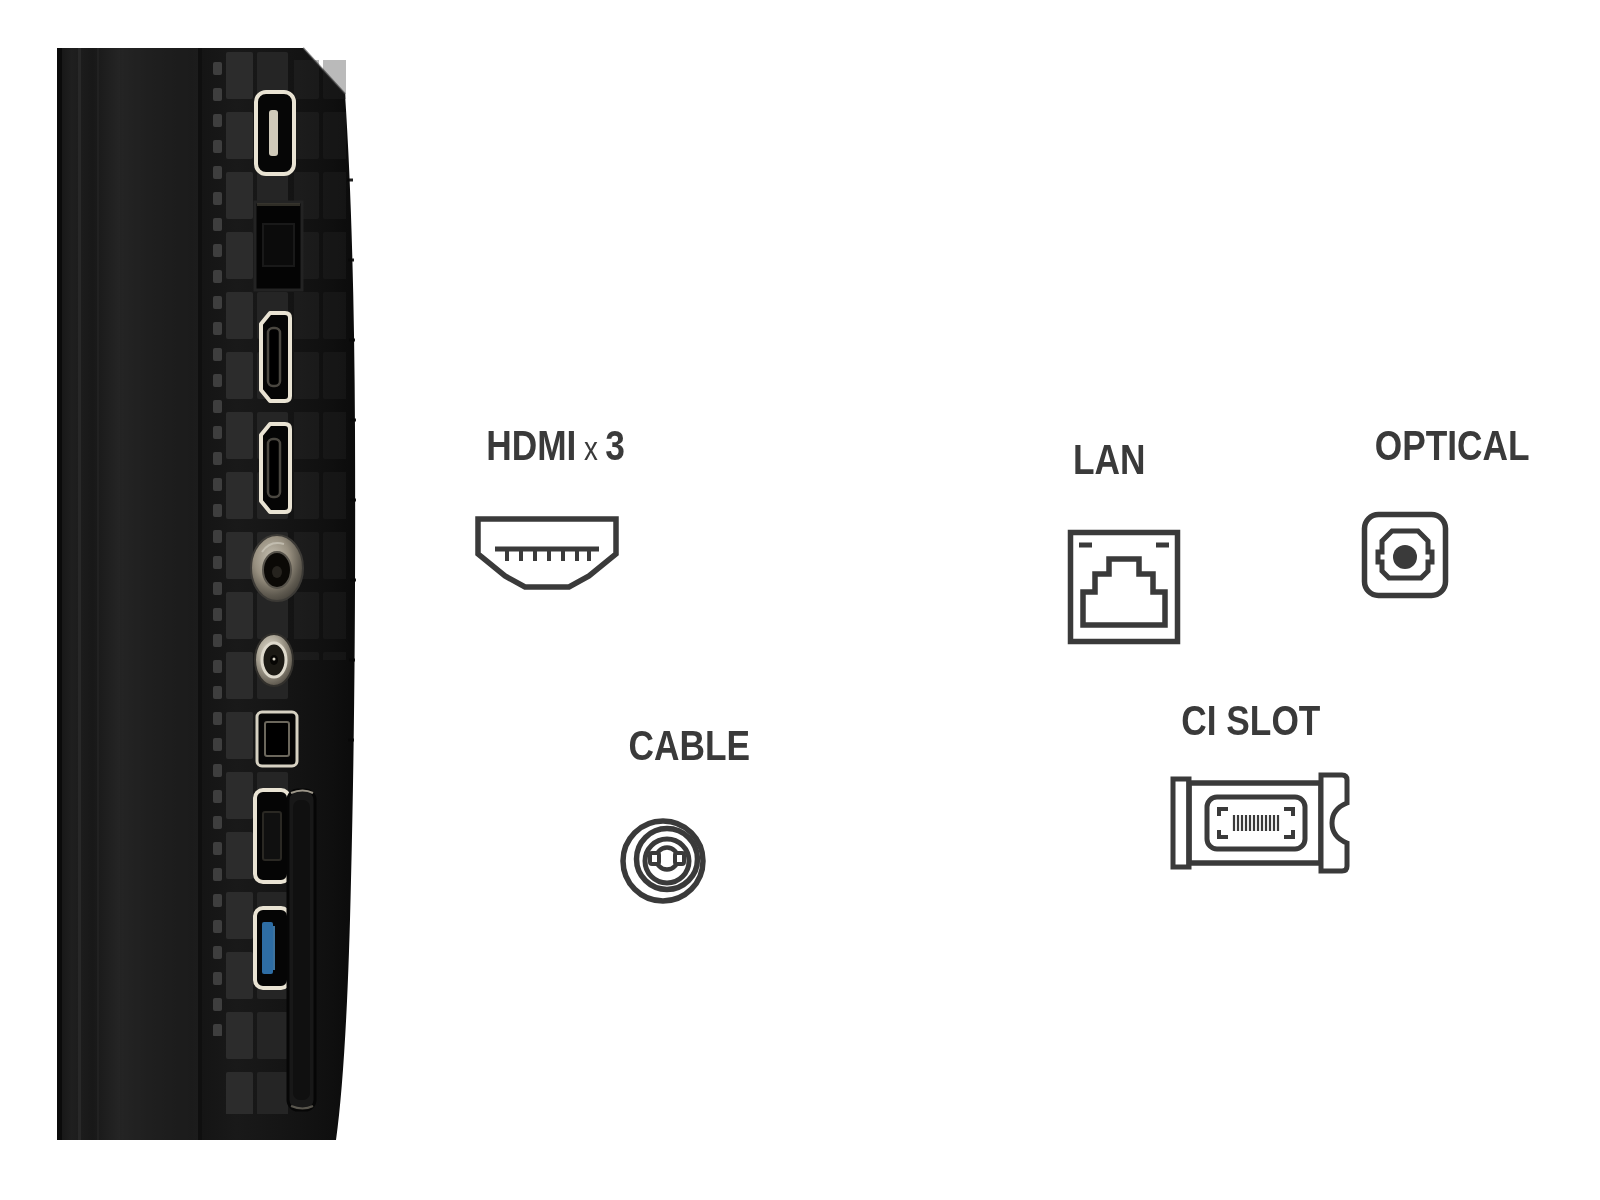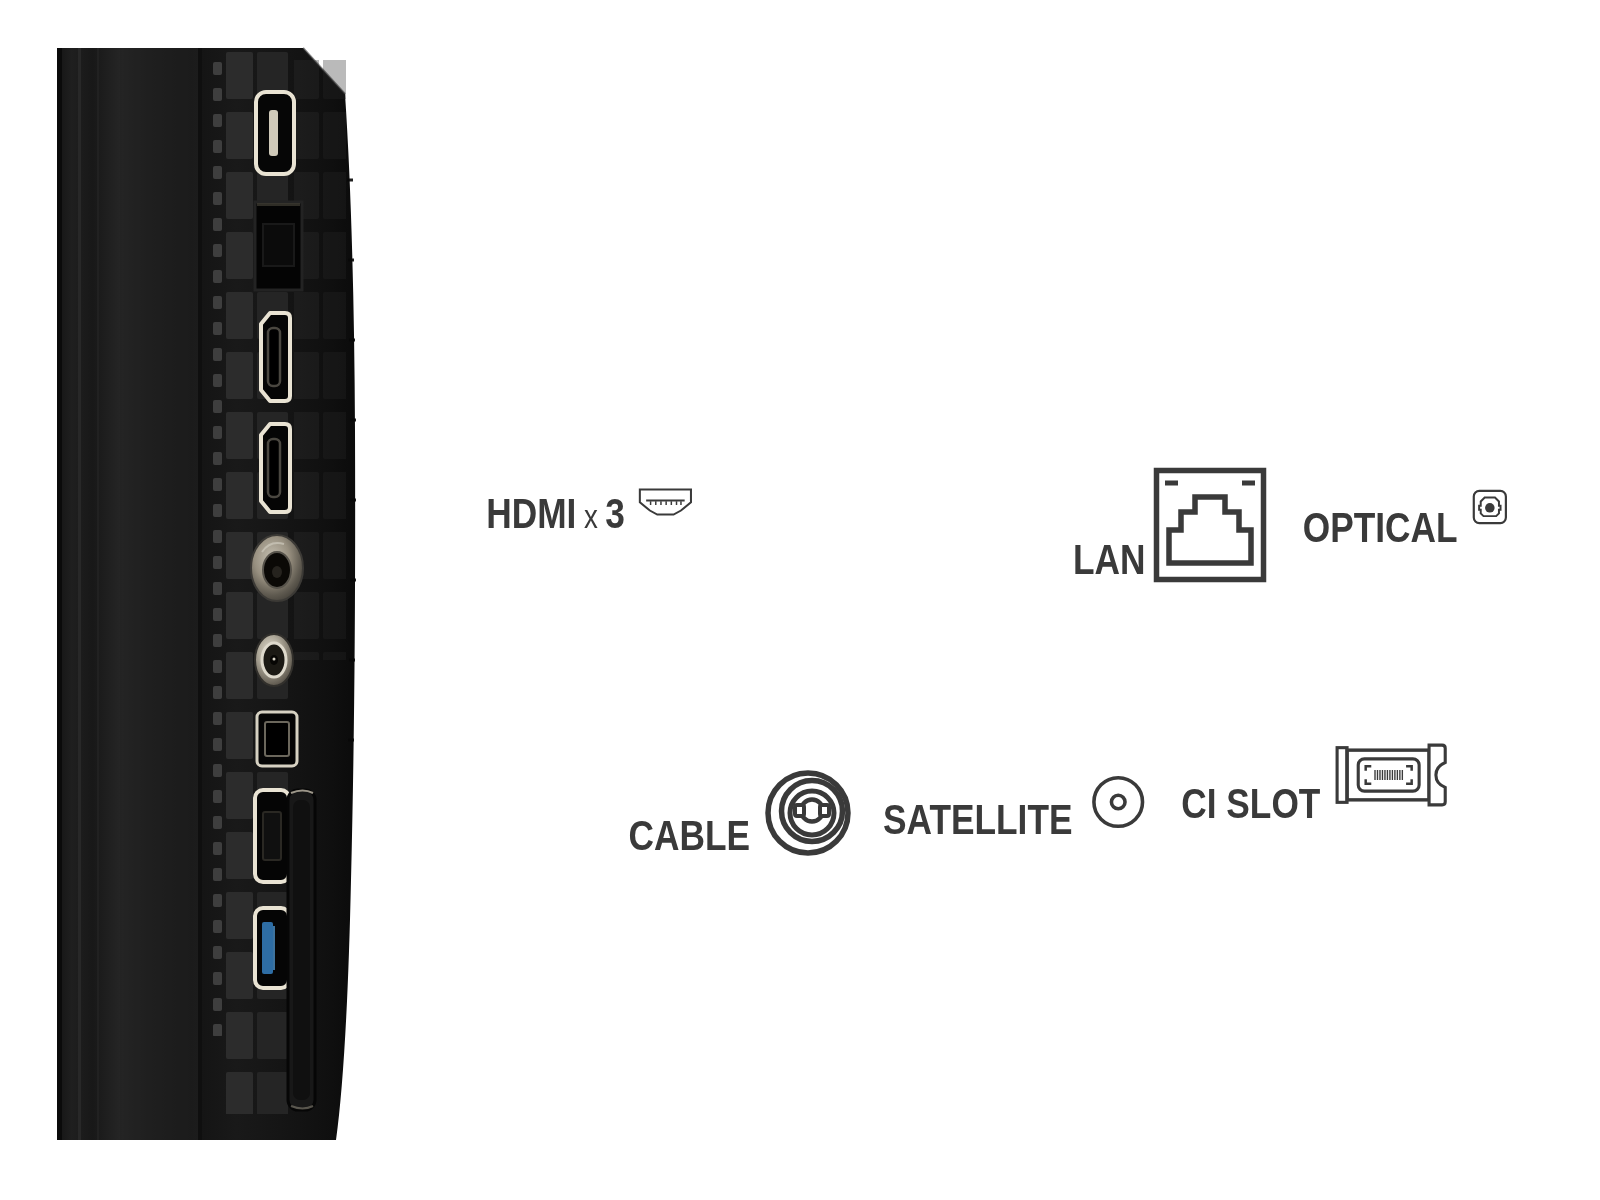--- a/index.html
+++ b/index.html
@@ -1,19 +1,19 @@
 <!DOCTYPE html>
 <html style="--background: #ffffff; --text: #3a3a3a; --line: #3a3a3a; --tv-body: #161616; --port-outline: #e9e3d3; --usb3-blue: #2e6da4; --coax-silver: #b5afa3;"><head>
 <meta charset="utf-8">
 <style>
   html,body{margin:0;padding:0}
   .stage{position:relative;width:1600px;height:1200px;background:var(--background,#fff);overflow:hidden;
          font-family:"Liberation Sans","DejaVu Sans",sans-serif}
   .tv{position:absolute;left:0;top:0}
-  .item{position:absolute;display:flex;align-items:flex-end}
+  .item{position:absolute;display:flex;flex-direction:column;align-items:flex-start}
   .label{font-weight:700;font-size:42px;line-height:48px;color:var(--text,#3a3a3a);
          white-space:nowrap;display:inline-block;transform:scaleX(.84);transform-origin:center}
   .label .x{font-weight:400;font-size:33px;margin:0 9px}
   .icon{color:var(--line,#3a3a3a);display:block}
   .cream{stroke:var(--port-outline,#e9e3d3)}
   .blue{fill:var(--usb3-blue,#2e6da4)}
 </style>
 </head>
 <body>
 
@@ -130,57 +130,50 @@
   <div class="item" style="left:473px;top:422px;width:220px">
     <div class="label"><span>HDMI</span><span class="x">x</span><span>3</span></div>
     <svg class="icon" width="148" height="78" viewBox="0 0 148 78" style="margin-top:41px" fill="none" stroke="currentColor">
       <path d="M5,5 H143 V40 L116,62 L96,73 H52 L32,62 L5,40 Z" stroke-width="5.5" stroke-linejoin="miter"></path>
       <path d="M22,35 H126" stroke-width="5"></path>
       <path d="M34,37 V47 M48,37 V47 M62,37 V47 M76,37 V47 M90,37 V47 M104,37 V47 M116,37 V47" stroke-width="4"></path>
     </svg>
   </div>
 
 
-  <div class="item" style="left:1066px;top:422px;width:220px">
+  <div class="item" style="left:1066px;top:436px;width:220px">
     <div class="label"><span>LAN</span></div>
     <svg class="icon" width="116" height="118" viewBox="0 0 116 118" style="margin-top:44px" fill="none" stroke="currentColor">
       <rect x="4.5" y="4.5" width="107" height="109" stroke-width="5.5"></rect>
       <path d="M13,17 H26 M90,17 H103" stroke-width="5"></path>
       <path d="M17,97 H99 V64 H87 V46 H73 V31 H43 V46 H29 V64 H17 Z" stroke-width="5.5" stroke-linejoin="miter"></path>
     </svg>
   </div>
 
-  <div class="item" style="left:1288px;top:422px;width:220px">
+  <div class="item" style="left:1360px;top:422px;width:220px">
     <div class="label"><span>OPTICAL</span></div>
     <svg class="icon" width="90" height="90" viewBox="0 0 90 90" style="margin-top:40px" fill="none" stroke="currentColor">
       <rect x="4.5" y="4.5" width="81" height="81" rx="14" stroke-width="5.5"></rect>
       <path d="M32,21 H58 L68,31 V42 H72 V52 H68 V61 L61,68 H29 L22,61 V52 H18 V42 H22 V31 Z" stroke-width="5"></path>
       <circle cx="45" cy="47" r="12" fill="currentColor" stroke="none"></circle>
     </svg>
   </div>
 
   <div class="item" style="left:617px;top:722px;width:260px">
     <div class="label"><span>CABLE</span></div>
     <svg class="icon" width="96" height="96" viewBox="0 0 96 96" style="margin-top:42px" fill="none" stroke="currentColor">
       <circle cx="46" cy="49" r="40" stroke-width="5.5"></circle>
       <circle cx="50" cy="47" r="30.5" stroke-width="5.5"></circle>
       <circle cx="50" cy="49" r="22" stroke-width="5"></circle>
       <circle cx="50" cy="46.5" r="11" stroke-width="4.5"></circle>
       <rect x="33" y="41" width="9" height="11" rx="2" fill="#ffffff" stroke-width="4"></rect>
       <rect x="58" y="41" width="9" height="11" rx="2" fill="#ffffff" stroke-width="4"></rect>
     </svg>
   </div>
 
-  <div class="item" style="left:865px;top:722px;width:280px">
-    <div class="label"><span>SATELLITE</span></div>
-    <svg class="icon" width="84" height="84" viewBox="0 0 84 84" style="margin-top:38px" fill="none" stroke="currentColor">
-      <circle cx="42" cy="42" r="37.5" stroke-width="5.5"></circle>
-      <circle cx="42" cy="42" r="10.5" stroke-width="5.5"></circle>
-    </svg>
-  </div>
 
   <div class="item" style="left:1168px;top:697px;width:280px">
     <div class="label"><span>CI SLOT</span></div>
     <svg class="icon" width="184" height="106" viewBox="0 0 184 106" style="margin-top:25px" fill="none" stroke="currentColor">
       <rect x="5" y="9" width="16" height="88" stroke-width="5"></rect>
       <rect x="21" y="13" width="132" height="80" stroke-width="5.5"></rect>
       <path d="M153,5 H174 Q179,5 179,10 V33 Q164,39 164,53 Q164,67 179,73 V96 Q179,101 174,101 H153 Z" fill="#ffffff" stroke-width="5" stroke-linejoin="miter"></path>
       <rect x="39" y="27" width="98" height="52" rx="10" stroke-width="5"></rect>
       <path d="M51,46 V39 H60 M116,39 H125 V46 M51,60 V67 H60 M125,60 V67 H116" stroke-width="4"></path>
       <path d="M66,45 V61 M70,45 V61 M74,45 V61 M78,45 V61 M82,45 V61 M86,45 V61 M90,45 V61 M94,45 V61 M98,45 V61 M102,45 V61 M106,45 V61 M110,45 V61" stroke-width="2.2"></path>

